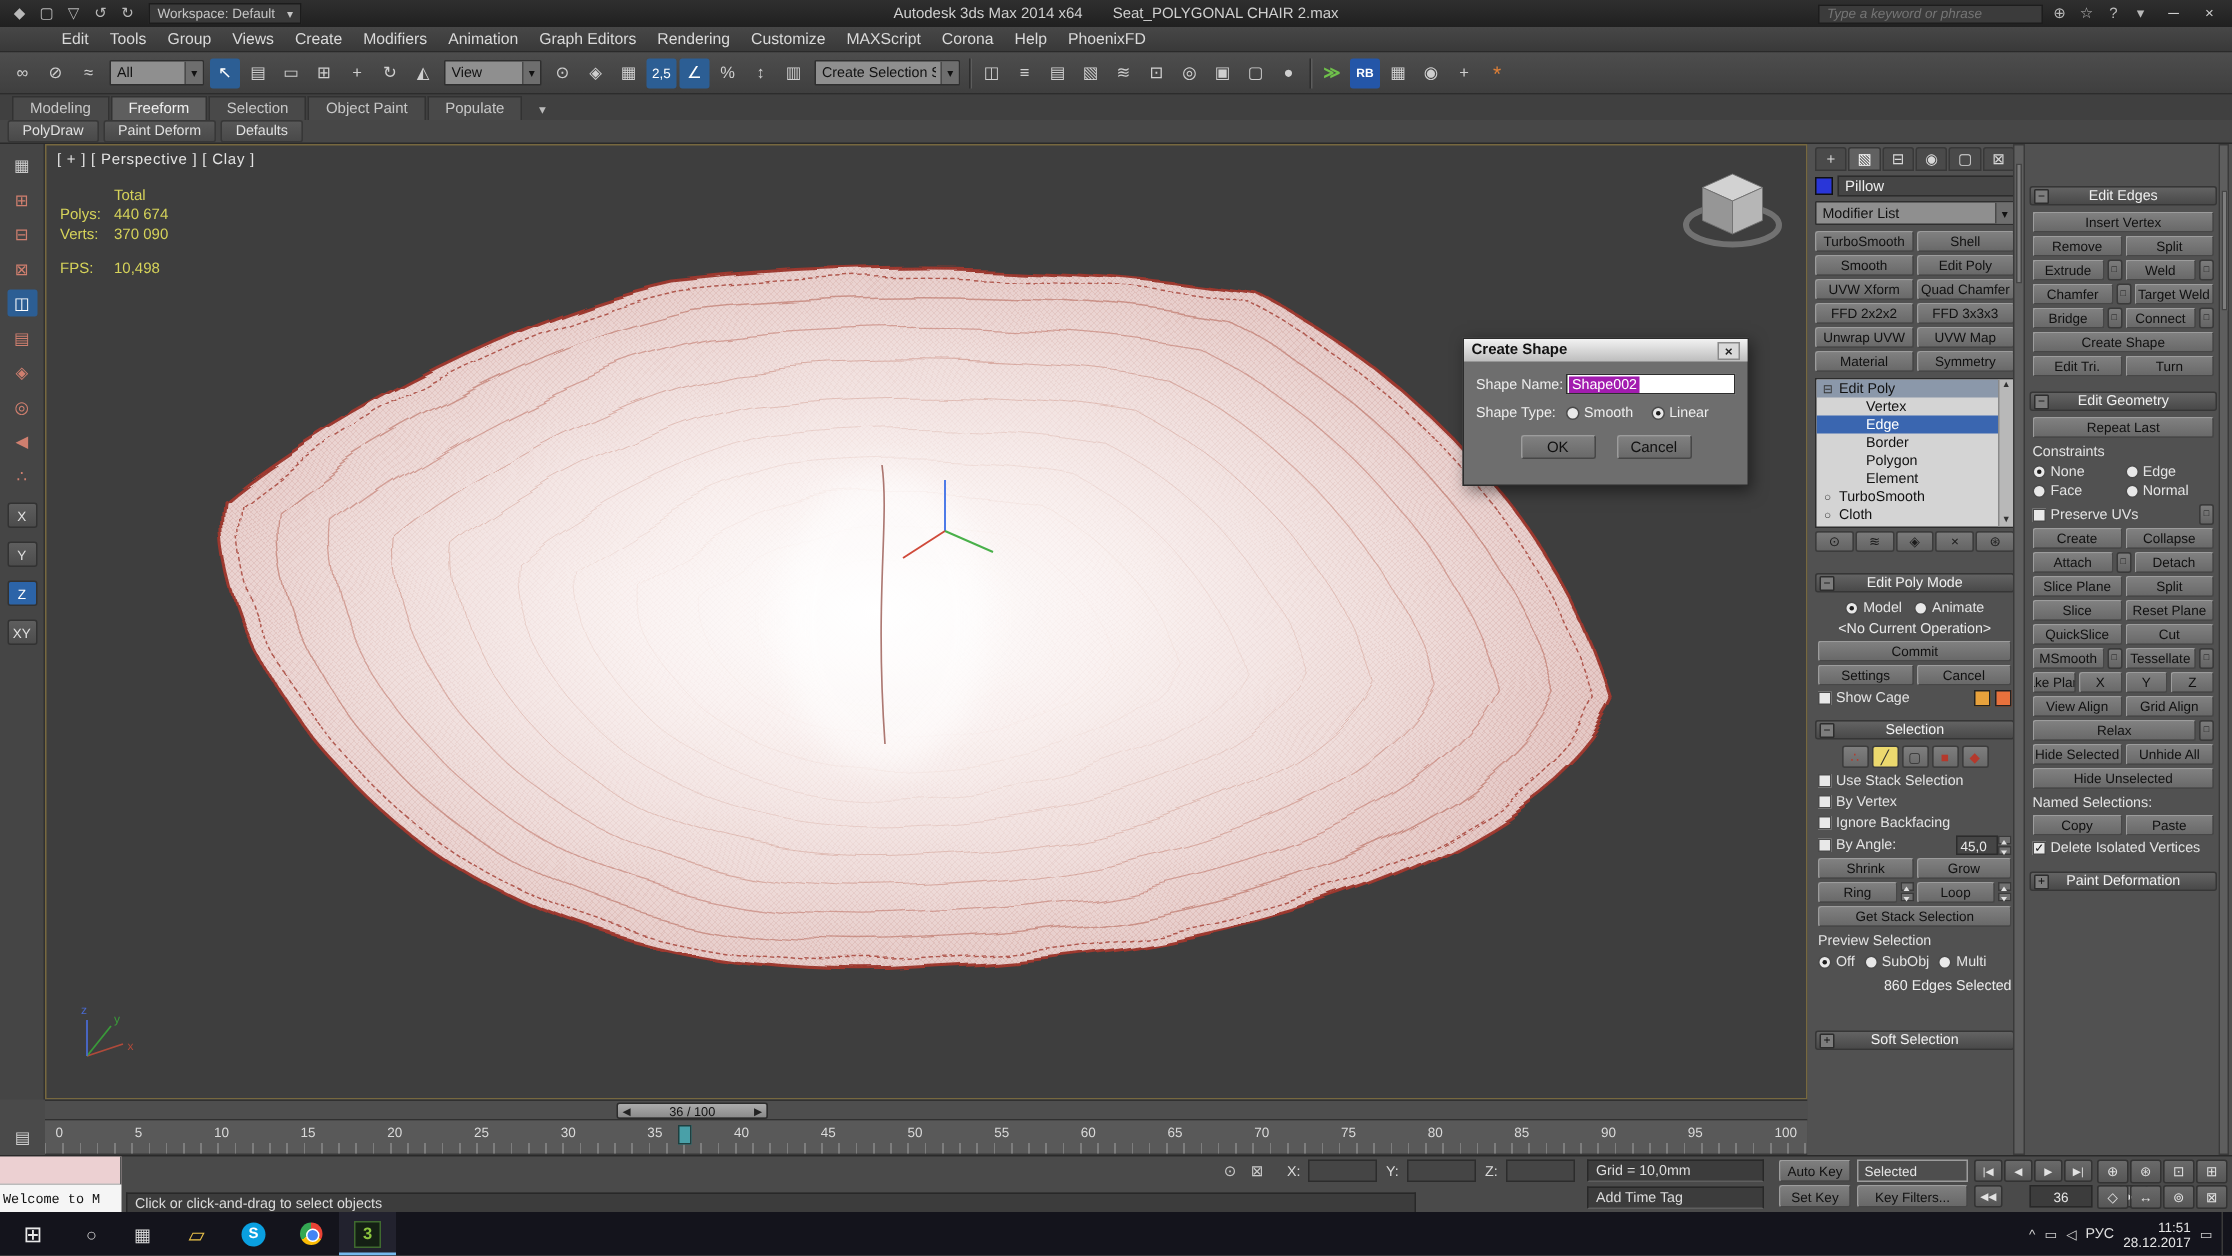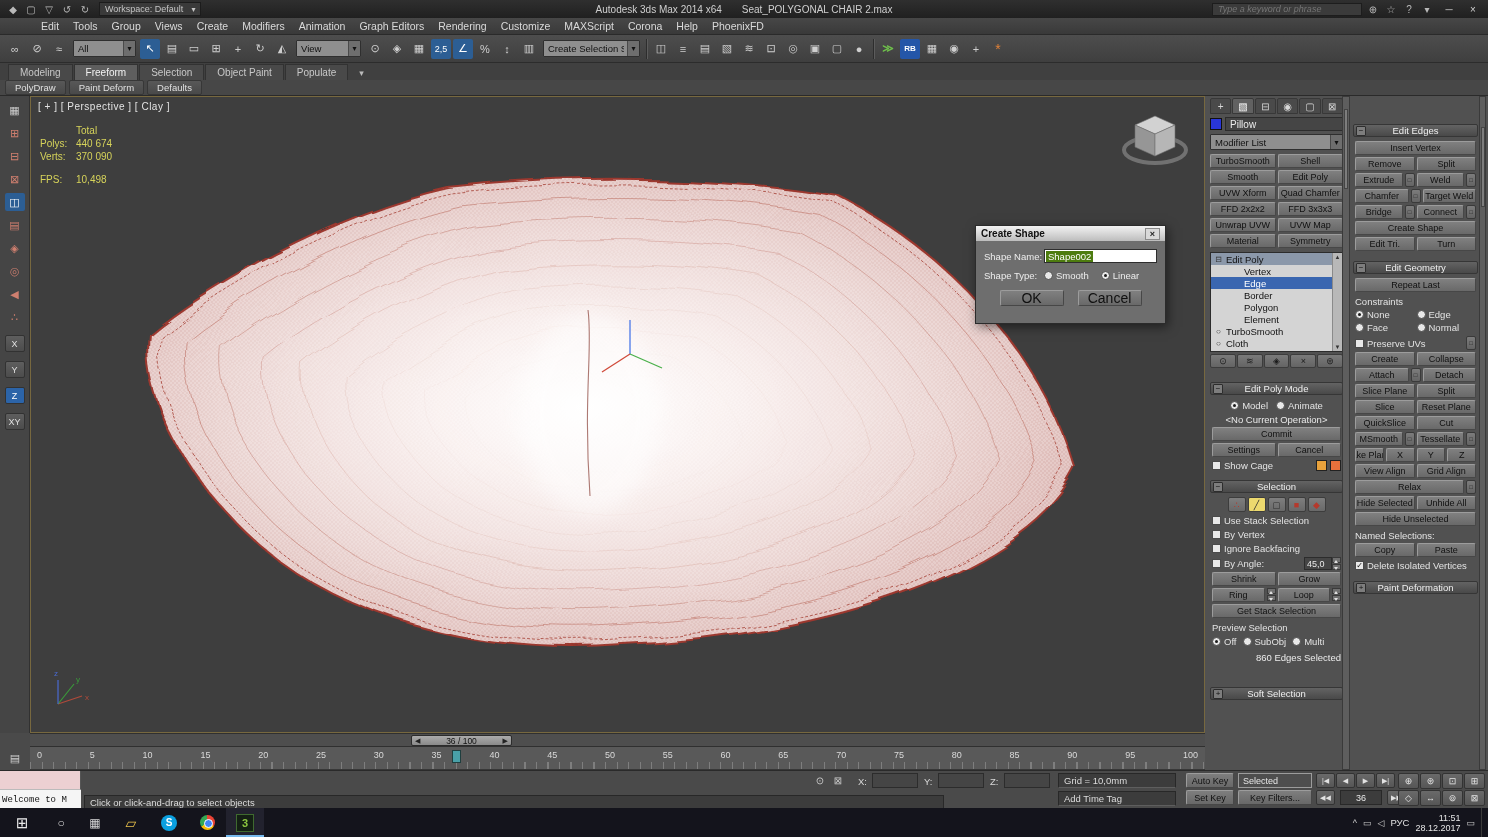--- a/index.html
+++ b/index.html
@@ -127,23 +127,23 @@
 
   
   #dialog{position:absolute;left:975px;top:225px;width:191px;height:99px;background:#6e6e6e;border:1px solid #2b2b2b;box-shadow:2px 3px 10px rgba(0,0,0,.5);z-index:90}
   #dlg-title{height:15px;background:linear-gradient(#f2f2f2,#bdbdbd);display:flex;align-items:center;padding:0 5px;color:#111;font-weight:bold;font-size:10px}
   #dlg-close{margin-left:auto;width:15px;height:12px;border:1px solid #8a8a8a;background:#d9d9d9;display:flex;align-items:center;justify-content:center;font-size:9px;font-weight:bold;color:#222}
   #dlg-body{padding:8px 8px 6px}
   .drow{display:flex;align-items:center}
   .dlab{width:60px;font-size:9.5px;color:#ededed;flex:none}
   .dlab2{font-size:9.5px;color:#ededed;margin-left:3px}
   #shape-name-field{flex:1;height:14px;background:#fff;border:1px solid #2e2e2e;display:flex;align-items:center;padding:0 1px}
-  #shape-name-sel{background:#4d7c0f;color:#fff;font-size:9.5px;padding:0 2px}
+  #shape-name-sel{background:#a21caf;color:#fff;font-size:9.5px;padding:0 2px}
   #dlg-btns{display:flex;justify-content:center;gap:14px;margin-top:9px}
-  .dlgbtn{width:64px;height:16px;font-size:14px}
+  .dlgbtn{width:50px;height:16px;font-size:10px}
 
   
   #time-slider{position:absolute;left:30px;top:733px;width:1175px;height:14px;background:#4e4e4e;border-top:1px solid #303030;border-bottom:1px solid #303030;z-index:20}
   #ts-handle{position:absolute;left:381px;top:1px;width:101px;height:11px;background:linear-gradient(#ababab,#8a8a8a);border:1px solid #2c2c2c;border-radius:2px;display:flex;align-items:center;justify-content:space-between;padding:0 3px;color:#111;font-size:8.5px}
   #ts-handle .ar{font-size:7px;color:#222}
   #ruler{position:absolute;left:30px;top:747px;width:1175px;height:23px;background:#595959;border-bottom:1px solid #383838;z-index:20}
   #ruler-ticks{position:absolute;left:0;bottom:0;width:100%;height:7px;background:repeating-linear-gradient(90deg,#7e7e7e 0 1px,transparent 1px 11.5px)}
   #ruler-nums{position:absolute;left:7px;right:7px;top:3px;display:flex;justify-content:space-between;color:#dadada;font-size:9px}
   #frame-marker{position:absolute;left:422px;top:3px;width:9px;height:13px;background:#49a0a8;border:1px solid #1f3f3f}
   #mini-curve-btn{position:absolute;left:5px;top:750px;width:20px;height:17px;display:flex;align-items:center;justify-content:center;color:#cfcfcf;font-size:11px;z-index:21}
@@ -152,21 +152,21 @@
   #statusbar{position:absolute;left:0;top:770px;width:1488px;height:38px;background:#4a4a4a;border-top:1px solid #2a2a2a;font-size:9.5px;z-index:30}
   .sunken{position:absolute;background:#3c3c3c;border:1px solid #282828;border-bottom-color:#5e5e5e;color:#dcdcdc;display:flex;align-items:center;padding:0 5px;white-space:nowrap;overflow:hidden}
   #listener-pink{position:absolute;left:0;top:0;width:81px;height:19px;background:#ecd0d2;border-right:1px solid #555;border-bottom:1px solid #bbb}
   #listener-white{position:absolute;left:0;top:19px;width:81px;height:19px;background:#f5f5f5;color:#111;font-family:"Liberation Mono",monospace;font-size:9px;display:flex;align-items:center;padding:0 2px;white-space:nowrap;overflow:hidden}
   .sbi{position:absolute;width:16px;height:15px;display:flex;align-items:center;justify-content:center;color:#c9c9c9;font-size:10px}
   .slabel{position:absolute;color:#d9d9d9}
   .sbtn{width:19px;height:15px;background:linear-gradient(#6a6a6a,#565656);border:1px solid #333;border-radius:2px;display:flex;align-items:center;justify-content:center;color:#e2e2e2;font-size:7px;white-space:nowrap}
   .skbtn{position:absolute;height:15px;background:linear-gradient(#7e7e7e,#686868);border:1px solid;border-color:#9c9c9c #474747 #474747 #9c9c9c;border-radius:2px;color:#101010;font-size:9px;display:flex;align-items:center;justify-content:center}
   #key-dd{position:absolute;left:1238px;top:2px;width:74px;height:15px;background:#4e4e4e;border:1px solid #9c9c9c;color:#e6e6e6;display:flex;align-items:center;padding:0 4px;font-size:9px}
   #transport1{position:absolute;left:1316px;top:2px;display:flex;gap:1px}
-  #transport2{position:absolute;left:1316px;top:19px;display:flex;gap:5px}
+  #transport2{position:absolute;left:1316px;top:19px;display:flex;gap:18px}
   #frame-field{width:42px;height:15px;background:#3c3c3c;border:1px solid #282828;color:#e8e8e8;display:flex;align-items:center;justify-content:center;font-size:9px}
   #nav-grid{position:absolute;left:1398px;top:2px;display:grid;grid-template-columns:repeat(4,21px);grid-auto-rows:16px;gap:1px}
   #nav-grid .sbtn{width:21px;height:16px;font-size:9px}
 
   
   #taskbar{position:absolute;left:0;top:808px;width:1488px;height:29px;background:#14141c;display:flex;align-items:center;z-index:100}
   #start-btn{width:44px;height:29px;display:flex;align-items:center;justify-content:center;color:#e8e8e8;font-size:15px}
   .tk{width:34px;height:29px;display:flex;align-items:center;justify-content:center;color:#d6d6d6;font-size:12px}
   .app{width:38px;height:29px;display:flex;align-items:center;justify-content:center}
   .app.active{background:#22222e;box-shadow:inset 0 -2px 0 #76b9ed}

